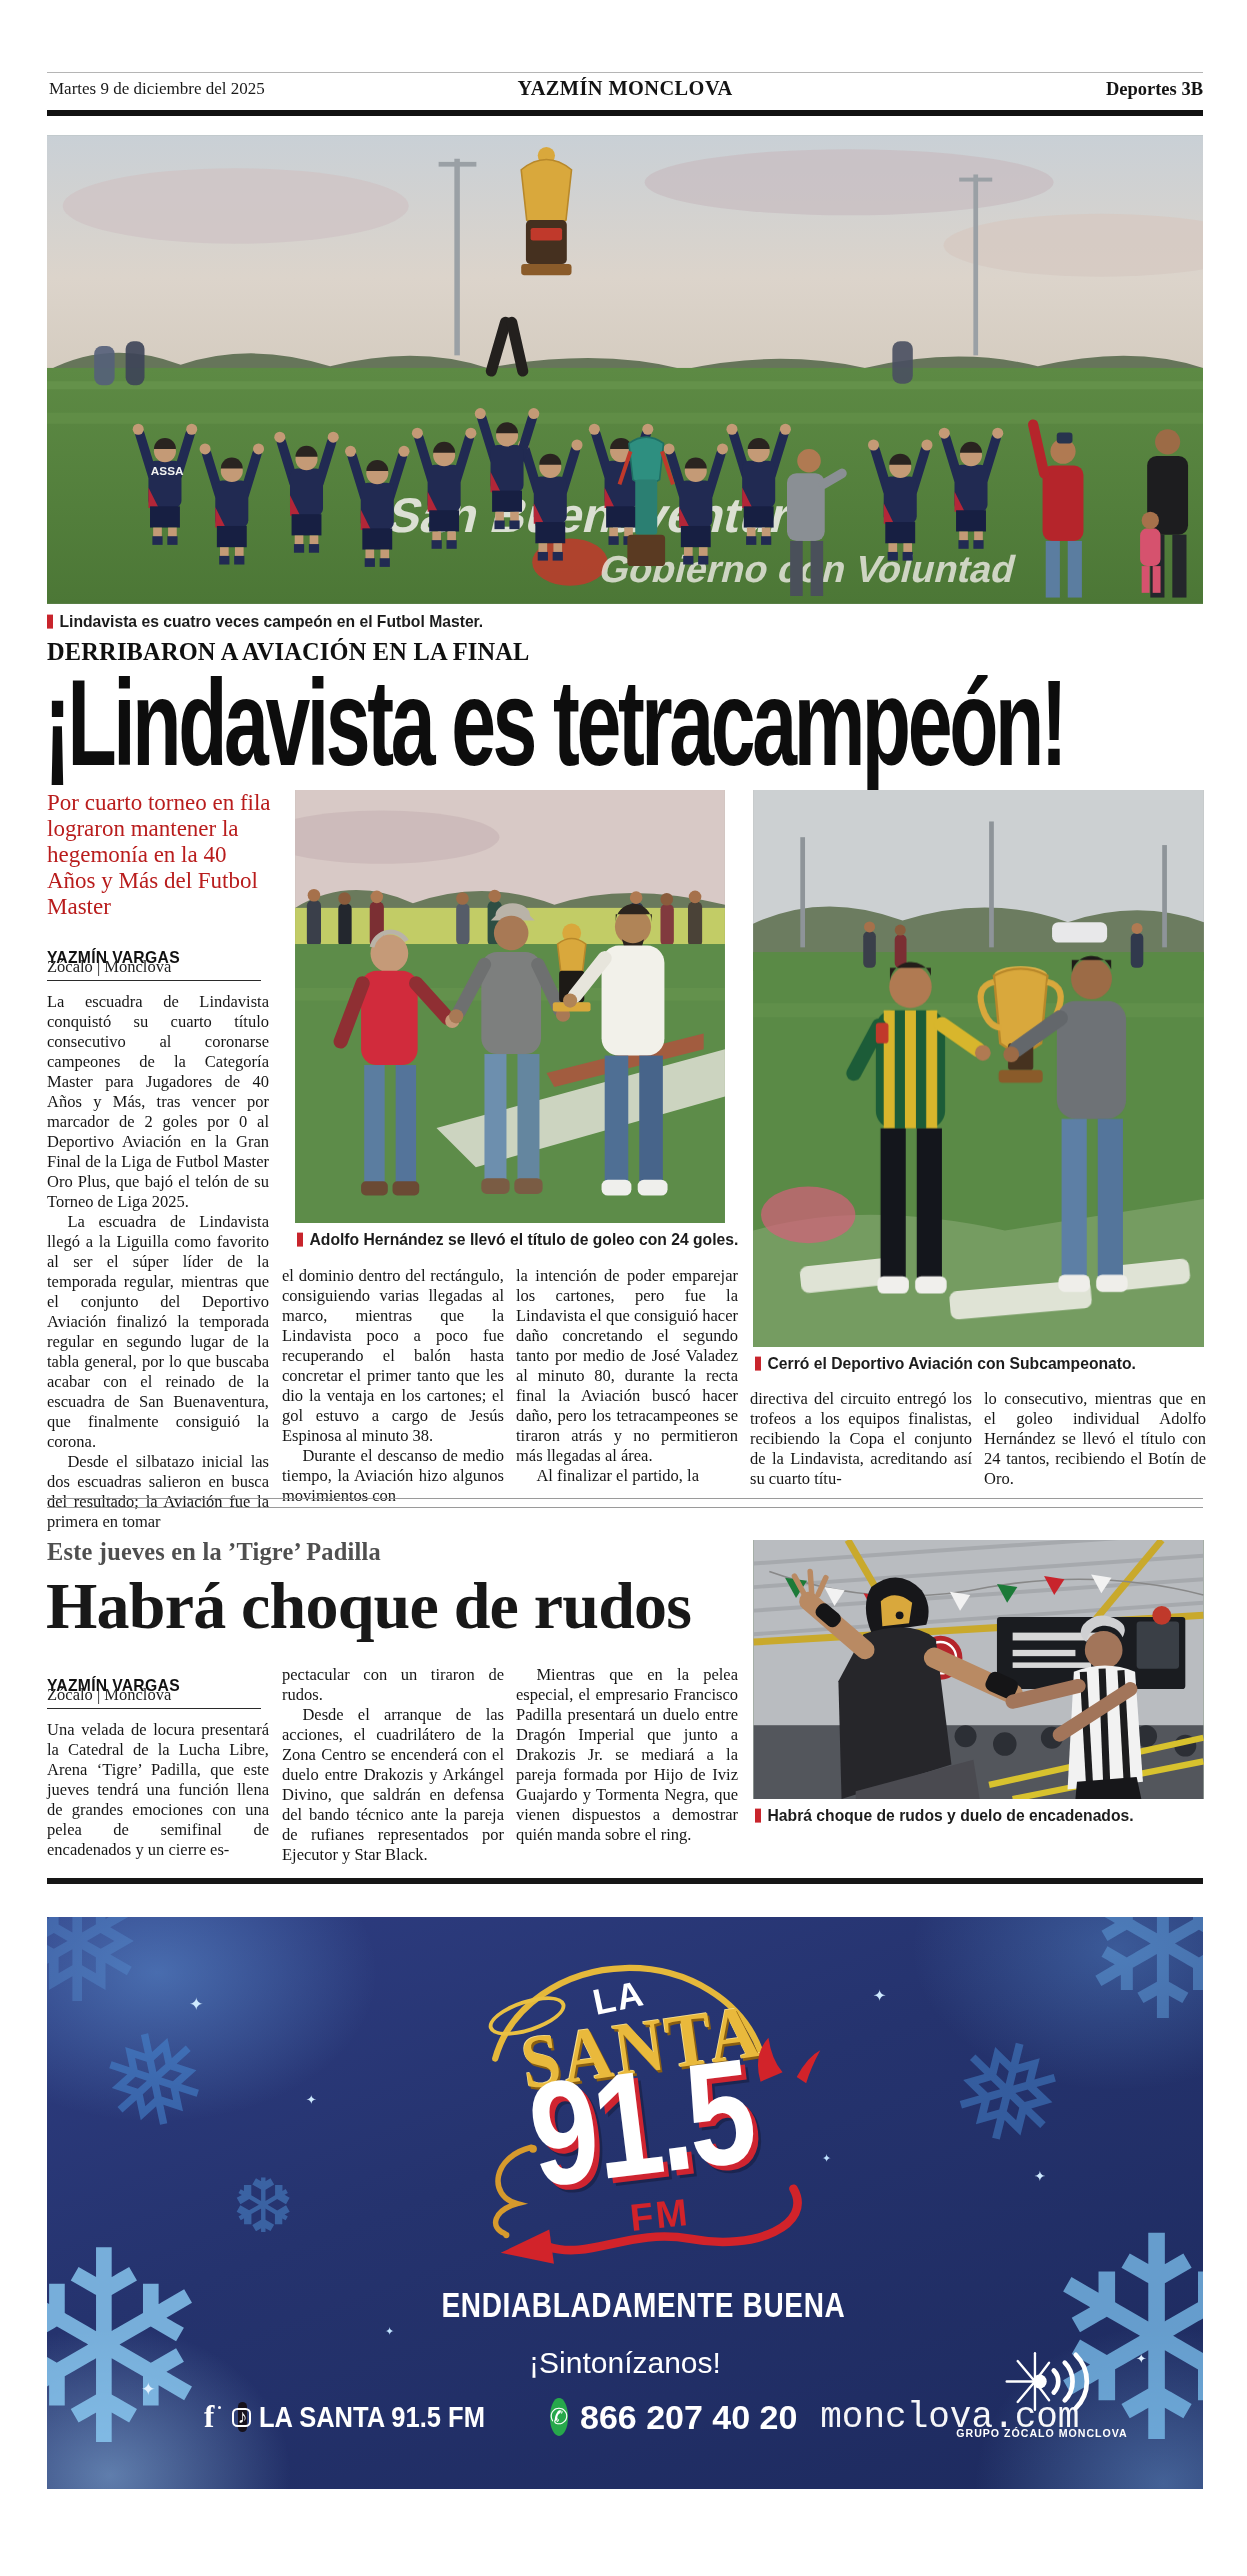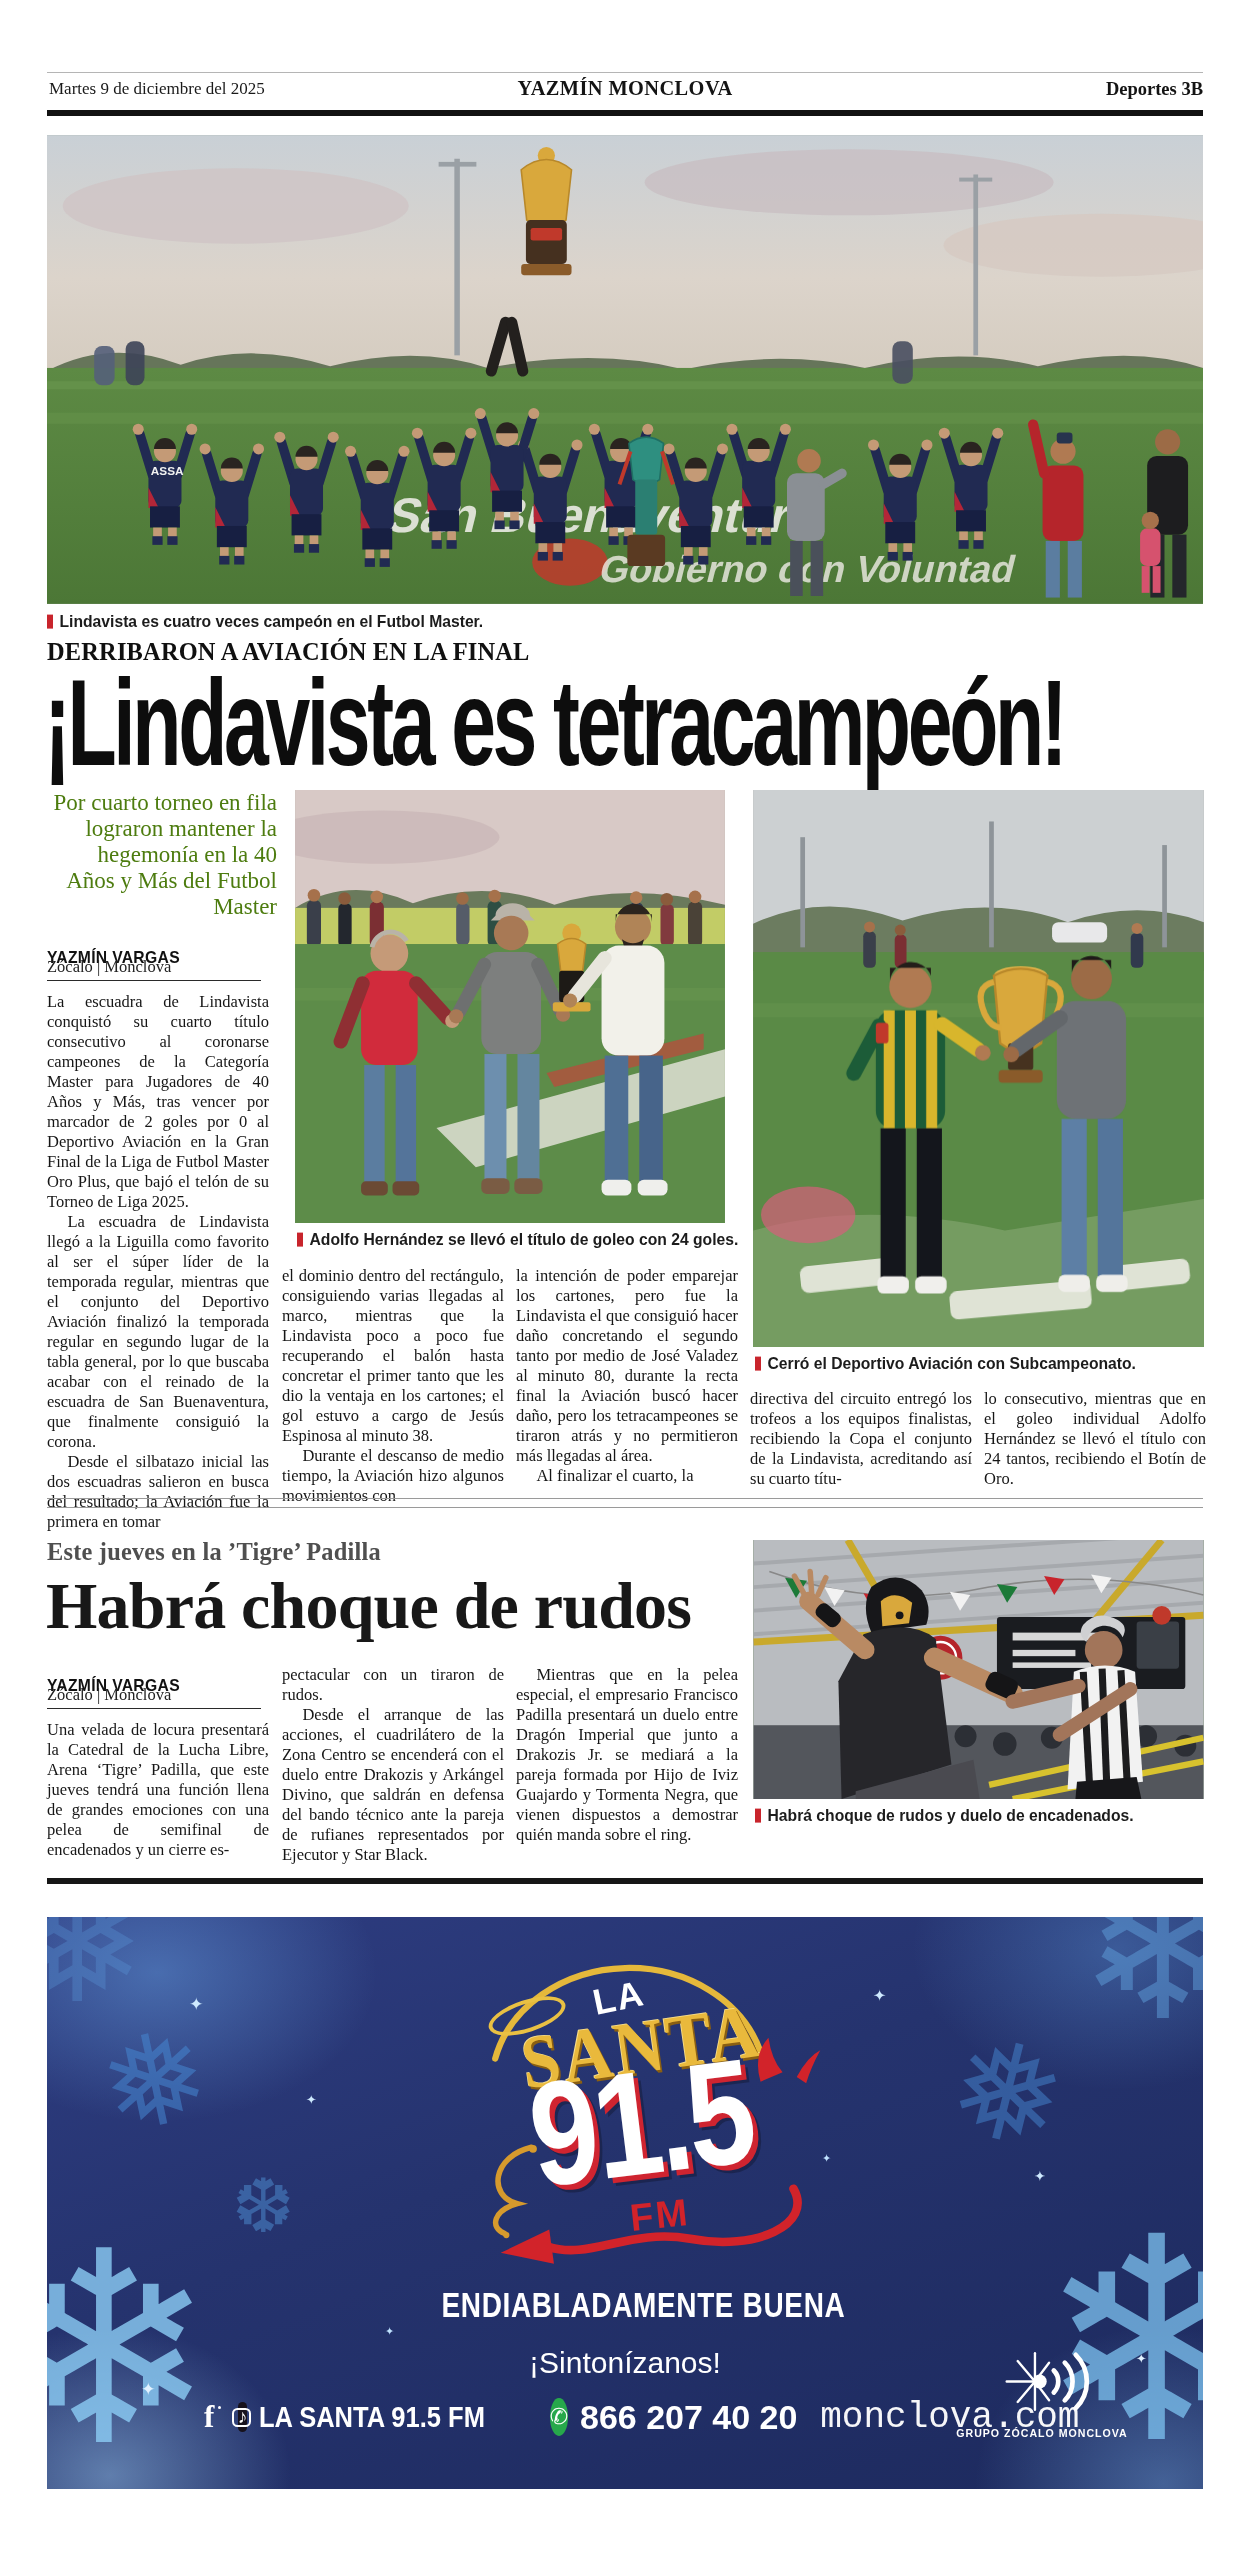--- a/index.html
+++ b/index.html
@@ -20,21 +20,21 @@
 
   .kicker{font-weight:bold;font-size:24.4px;letter-spacing:0.2px;color:#101010;}
   .kicker.gray{color:#4f4f4f;}
 
   .headline1{left:44px;top:665px;width:1159px;height:121px;overflow:visible;}
   .headline1 span{display:inline-block;font-family:"Liberation Sans",sans-serif;font-weight:800;
       font-size:132px;line-height:.95;letter-spacing:-5.5px;white-space:nowrap;color:#0d0d0d;
       transform:scale(0.61,0.93);transform-origin:0 0;}
   .headline2{left:46px;top:1573px;width:708px;font-weight:bold;font-size:66px;line-height:1;letter-spacing:-0.8px;color:#181818;}
 
-  .deck{left:47px;top:790px;width:230px;font-size:23px;line-height:26px;color:#4d7c0f;text-align:right;}
+  .deck{left:47px;top:790px;width:230px;font-size:23px;line-height:26px;color:#b91c1c;}
   .byline{font-family:"Liberation Sans",sans-serif;font-weight:bold;font-size:15.7px;letter-spacing:0.3px;color:#111;margin-top:12px;}
   .byorg{font-size:16.5px;color:#222;}
   .byrule{width:214px;height:0;border-top:1.6px solid #2a2a2a;}
 
   .body-col{width:222px;font-size:16.5px;line-height:20px;text-align:justify;color:#161616;}
   .body-col p{margin:0;hyphens:auto;-webkit-hyphens:auto;}
   .body-col p.ind{text-indent:20.4px;}
 
   .divider-double{left:47px;width:1156px;height:0;border-top:1.6px solid #9a9a9a;}
   .black-bar{left:47px;top:1878px;width:1156px;height:6.3px;background:#161616;}
@@ -389,21 +389,21 @@
   <div class="abs caption" style="left:755px;top:1355px">
     <span class="tick"></span><span>Cerró el Deportivo Aviación con Subcampeonato.</span>
   </div>
 
   <div class="abs body-col" style="left:282px;top:1266px">
     <p>el dominio dentro del rectángulo, consiguiendo varias llegadas al marco, mientras que la Lindavista poco a poco fue recuperando el balón hasta concretar el primer tanto que les dio la ventaja en los cartones; el gol estuvo a cargo de Jesús Espinosa al minuto 38.</p>
     <p class="ind">Durante el descanso de medio tiempo, la Aviación hizo algunos movimientos con</p>
   </div>
   <div class="abs body-col" style="left:516px;top:1266px">
     <p>la intención de poder emparejar los cartones, pero fue la Lindavista el que consiguió hacer daño concretando el segundo tanto por medio de José Valadez al minuto 80, durante la recta final la Aviación buscó hacer daño, pero los tetracampeones se tiraron atrás y no permitieron más llegadas al área.</p>
-    <p class="ind">Al finalizar el cuarto, la</p>
+    <p class="ind">Al finalizar el partido, la</p>
   </div>
   <div class="abs body-col" style="left:750px;top:1389px">
     <p>directiva del circuito entregó los trofeos a los equipos finalistas, recibiendo la Copa el conjunto de la Lindavista, acreditando así su cuarto títu-</p>
   </div>
   <div class="abs body-col" style="left:984px;top:1389px">
     <p>lo consecutivo, mientras que en el goleo individual Adolfo Hernández se llevó el título con 24 tantos, recibiendo el Botín de Oro.</p>
   </div>
 
   <div class="abs divider-double" style="top:1498px"></div>
   <div class="abs divider-double" style="top:1507px"></div>

